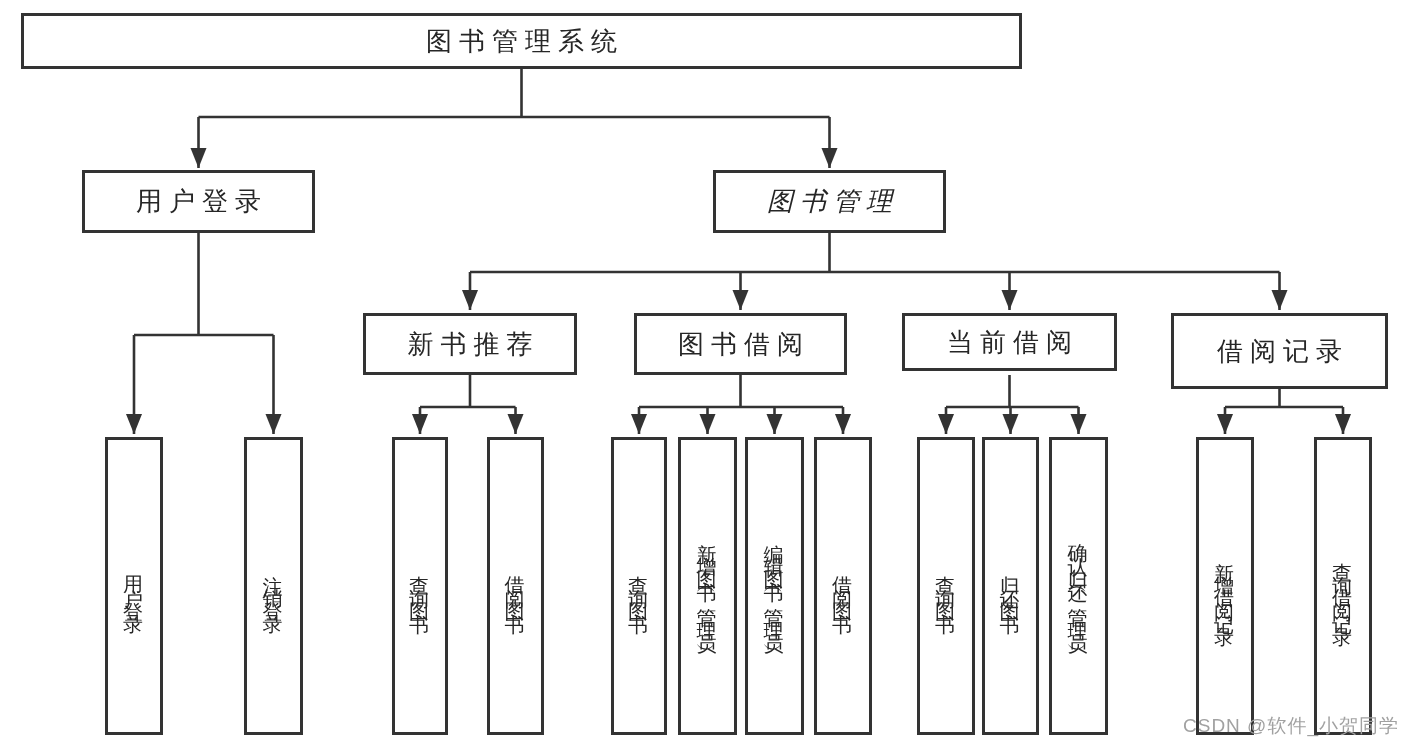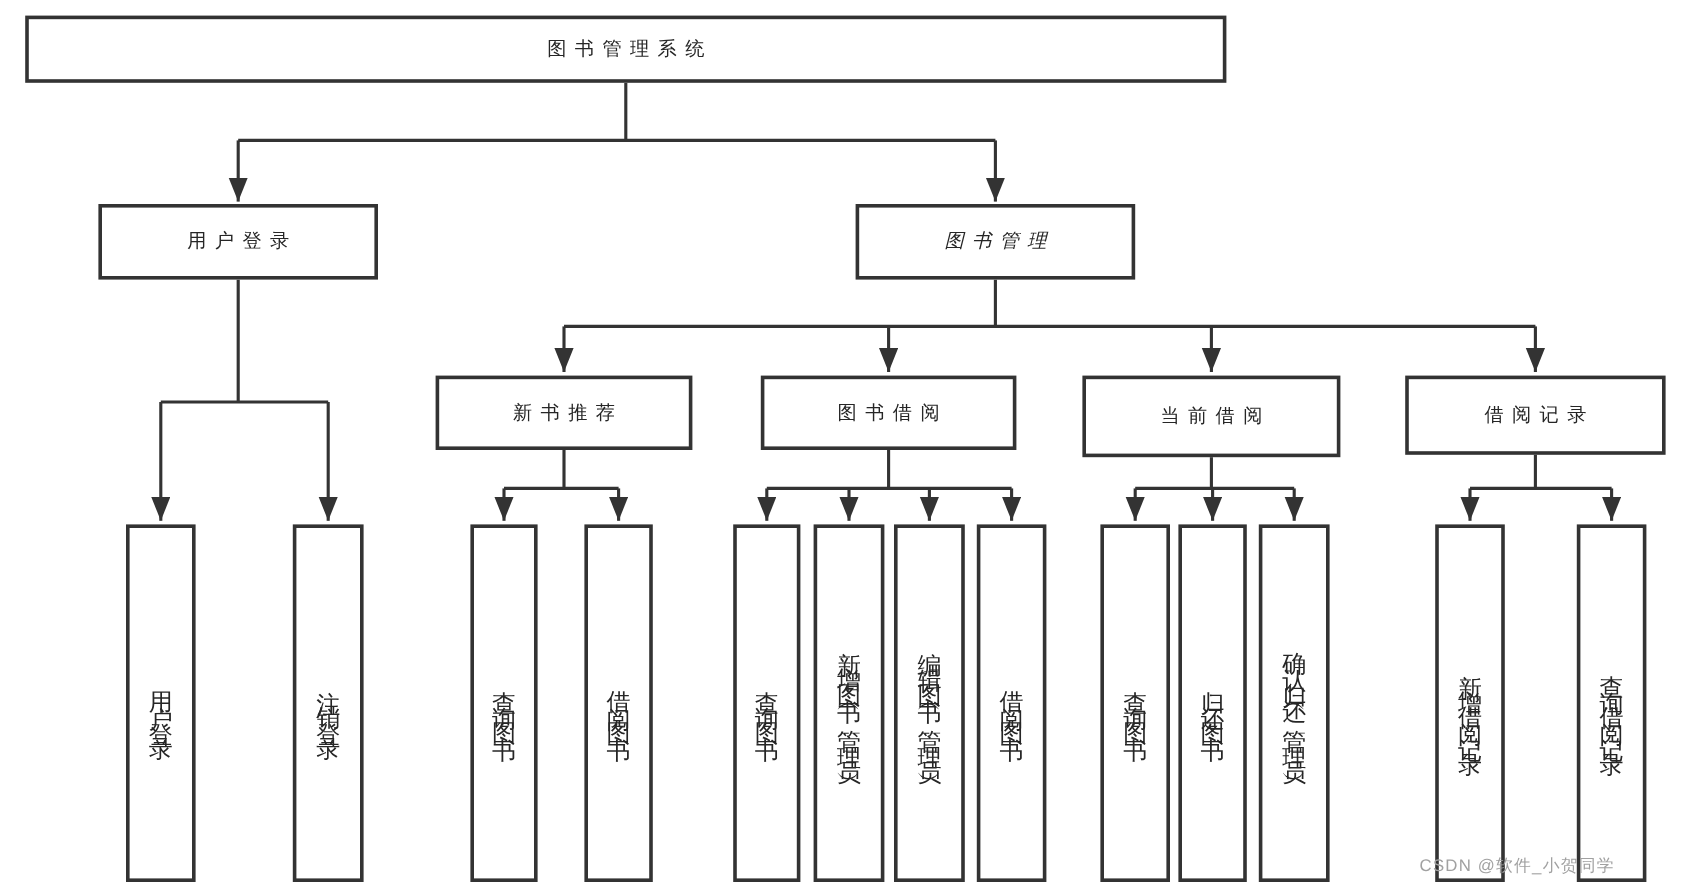--- a/index.html
+++ b/index.html
@@ -37,39 +37,39 @@
     position: absolute;
     background: #ffffff;
     border: 3px solid var(--line);
     display: flex;
     align-items: center;
     justify-content: center;
     color: var(--text);
     z-index: 2;
   }
   .node .hlabel {
-    font-size: 16px;
+    font-size: 26px;
     letter-spacing: 7px;
     text-indent: 7px; 
     white-space: nowrap;
     color: var(--text);
   }
   .node .vlabel {
     writing-mode: vertical-rl;
     font-size: 20px;
     letter-spacing: 13px;
     white-space: nowrap;
     color: var(--text);
   }
   .node.tall .vlabel { max-height: 286px; }
   .watermark {
     position: absolute;
     left: 1183px;
     top: 713px;
-    font-size: 14px;
+    font-size: 19px;
     color: var(--watermark);
     letter-spacing: 1px;
     white-space: nowrap;
     z-index: 5;
   }
 </style>
 </head>
 <body>
 
 <div class="canvas">
@@ -125,24 +125,24 @@
   <div class="node" style="left:713px; top:170px; width:233px; height:63px;font-style:italic;">
     <span class="hlabel">图书管理</span>
   </div>
 
   <div class="node" style="left:634px; top:313px; width:213px; height:62px;">
     <span class="hlabel">图书借阅</span>
   </div>
   <div class="node" style="left:363px; top:313px; width:214px; height:62px;">
     <span class="hlabel">新书推荐</span>
   </div>
-  <div class="node" style="left:902px; top:313px; width:215px; height:68px;">
+  <div class="node" style="left:902px; top:313px; width:215px; height:58px;">
     <span class="hlabel">当前借阅</span>
   </div>
-  <div class="node" style="left:1171px; top:313px; width:217px; height:66px;">
+  <div class="node" style="left:1171px; top:313px; width:217px; height:76px;">
     <span class="hlabel">借阅记录</span>
   </div>
 
   <div class="node tall" style="left:105px; top:437px; width:58px; height:298px;">
     <span class="vlabel">用户登录</span>
   </div>
   <div class="node tall" style="left:244px; top:437px; width:59px; height:298px;">
     <span class="vlabel">注销登录</span>
   </div>
 

